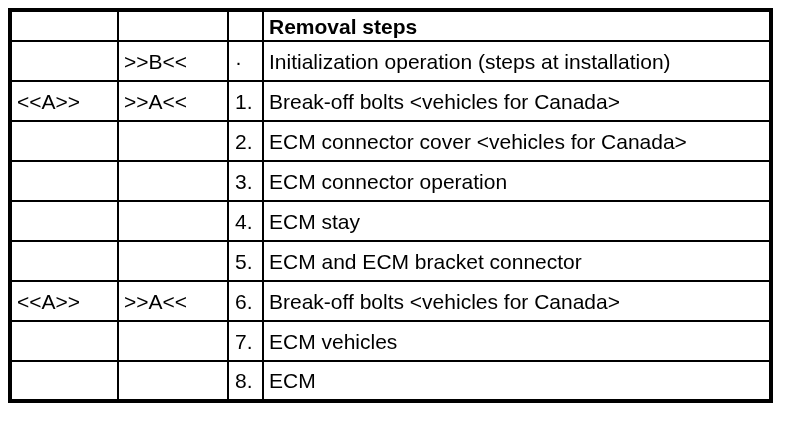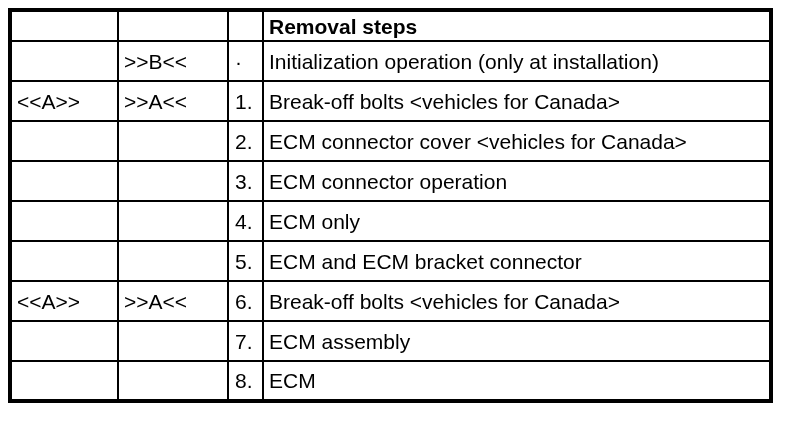--- a/index.html
+++ b/index.html
@@ -66,21 +66,21 @@
         <th></th>
         <th></th>
         <th>Removal steps</th>
       </tr>
     </thead>
     <tbody>
         <tr>
     <td></td>
     <td>&gt;&gt;B&lt;&lt;</td>
     <td class="num">·</td>
-    <td>Initialization operation (only at installation)</td>
+    <td>Initialization operation (steps at installation)</td>
   </tr>
         <tr>
     <td>&lt;&lt;A&gt;&gt;</td>
     <td>&gt;&gt;A&lt;&lt;</td>
     <td class="num">1.</td>
     <td>Break-off bolts &lt;vehicles for Canada&gt;</td>
   </tr>
         <tr>
     <td></td>
     <td></td>
@@ -90,39 +90,39 @@
         <tr>
     <td></td>
     <td></td>
     <td class="num">3.</td>
     <td>ECM connector operation</td>
   </tr>
         <tr>
     <td></td>
     <td></td>
     <td class="num">4.</td>
-    <td>ECM only</td>
+    <td>ECM stay</td>
   </tr>
         <tr>
     <td></td>
     <td></td>
     <td class="num">5.</td>
     <td>ECM and ECM bracket connector</td>
   </tr>
         <tr>
     <td>&lt;&lt;A&gt;&gt;</td>
     <td>&gt;&gt;A&lt;&lt;</td>
     <td class="num">6.</td>
     <td>Break-off bolts &lt;vehicles for Canada&gt;</td>
   </tr>
         <tr>
     <td></td>
     <td></td>
     <td class="num">7.</td>
-    <td>ECM assembly</td>
+    <td>ECM vehicles</td>
   </tr>
         <tr>
     <td></td>
     <td></td>
     <td class="num">8.</td>
     <td>ECM</td>
   </tr>
       </tbody>
   </table>
 </div>

